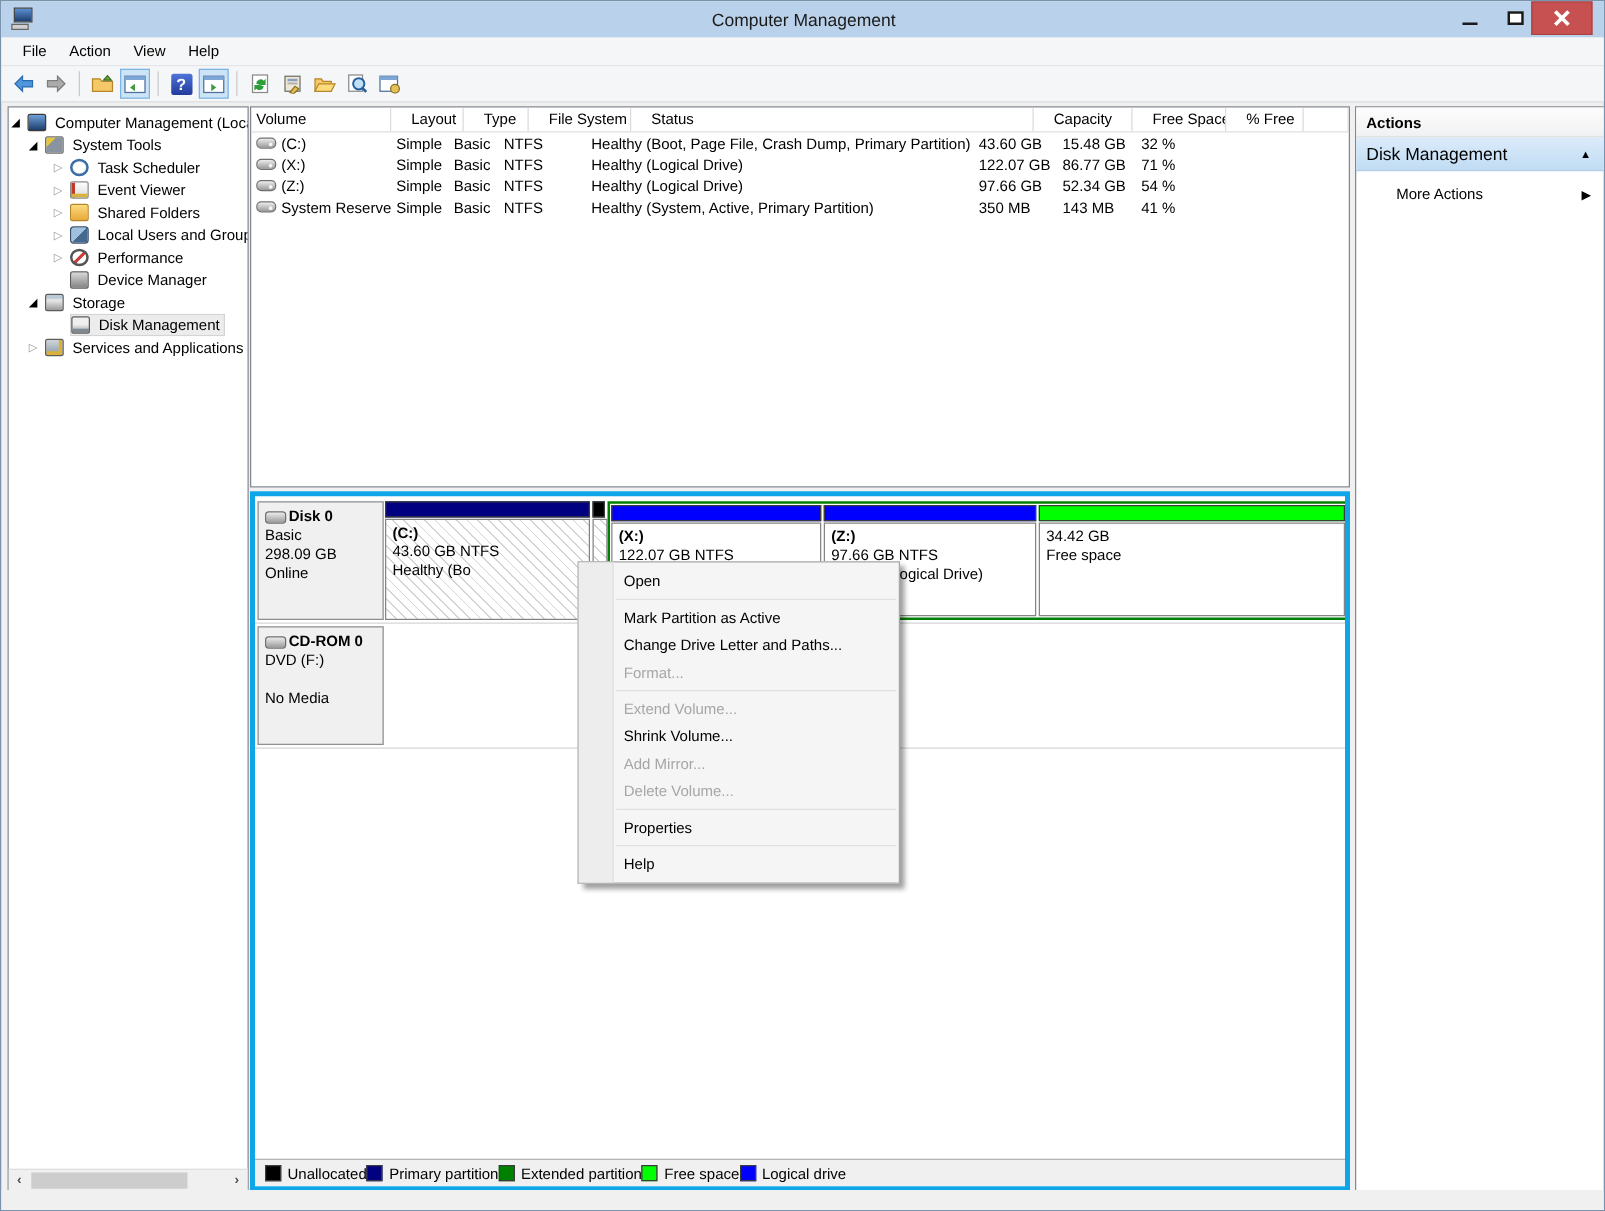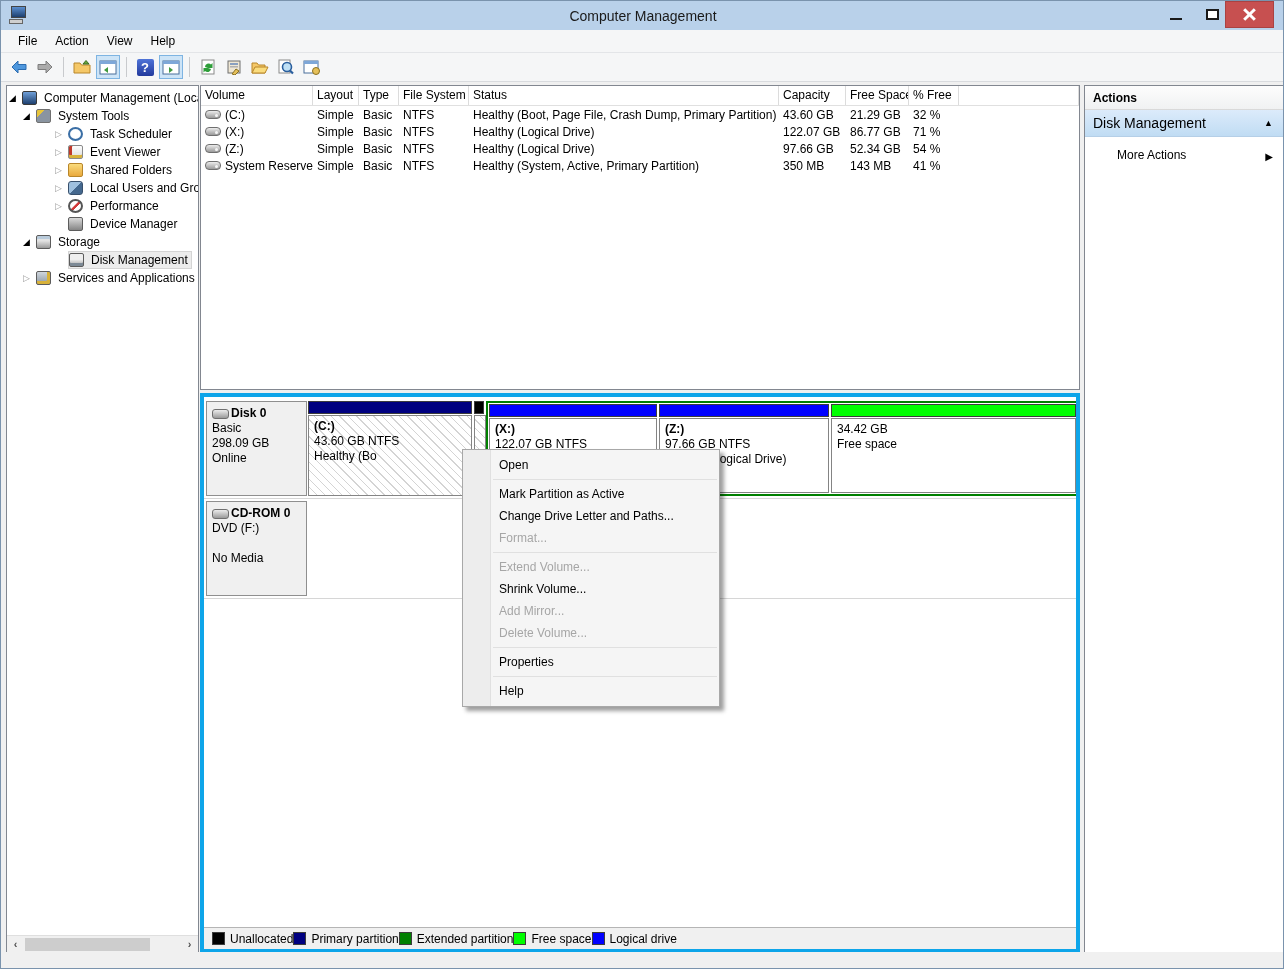--- a/index.html
+++ b/index.html
@@ -47,21 +47,21 @@
     background:#fff; border:1px solid #828790; }
   .center-top { position:absolute; left:199px; top:84px; width:880px; height:305px;
     background:#fff; border:1px solid #828790; overflow:hidden; }
   .disk-pane  { position:absolute; left:199px; top:392px; width:880px; height:560px;
     background:#fff; border:4px solid #0ea5e9; overflow:hidden; }
   .actions-panel { position:absolute; left:1083px; top:84px; width:200px; height:868px;
     background:#fff; border:1px solid #828790; }
   
   .tree { padding-top:3px; }
   .trow { height:18px; display:flex; align-items:center; white-space:nowrap; overflow:hidden; }
-  .lv0 { padding-left:2px; } .lv1 { padding-left:16px; } .lv2 { padding-left:48px; }
+  .lv0 { padding-left:2px; } .lv1 { padding-left:16px; } .lv2 { padding-left:36px; }
   .arrow { width:13px; font-size:9px; flex:none; }
   .arrow.exp::before { content:"◢"; color:#000; }
   .arrow.col::before { content:"▷"; color:#9a9a9a; }
   .ticon { width:15px; height:14px; flex:none; margin-right:4px; border-radius:2px; }
   .tlabel { padding:1px 3px; }
   .selbox { display:flex; align-items:center; background:#ececec; border:1px solid #d4d4d4; }
   .i-computer { background:linear-gradient(#6f9fd8,#1d3f6e); border:1px solid #3a3a3a; }
   .i-tools { background:linear-gradient(135deg,#e8c53a 30%,#8a94a0 32%); border:1px solid #707070; }
   .i-clock { border-radius:50%; background:radial-gradient(#ffffff 55%,#bcd3ea); border:2px solid #3a6ea5; }
   .i-event { background:linear-gradient(#fdfdfd,#dcdcdc); border:1px solid #8a8a8a;
@@ -76,21 +76,21 @@
   
   .hscroll { position:absolute; left:0; bottom:0; width:191px; height:17px; background:#f0f0f0;
     border-top:1px solid #dfdfdf; display:flex; align-items:center; }
   .harrow { width:17px; height:17px; text-align:center; line-height:16px; font-size:11px; color:#505050; }
   .harrow.l::before { content:"‹"; font-weight:bold; }
   .harrow.r::before { content:"›"; font-weight:bold; }
   .hthumb { height:13px; width:125px; background:#cdcdcd; margin-left:1px; }
   .hgap { flex:1; }
   
   .vl-grid { display:grid; grid-template-columns:112px 46px 40px 70px 310px 67px 63px 50px 1fr; }
-  .vl-header { height:20px; border-bottom:1px solid #e0e0e0; }
+  .vl-header { height:20px; border-bottom:1px solid #e0e0e0;gap:12px; }
   .vl-header .hcell { border-right:1px solid #dcdcdc; padding:2px 4px; overflow:hidden; white-space:nowrap; }
   .vl-row { height:17px; }
   .vl-row .cell { padding:1px 4px; overflow:hidden; white-space:nowrap; display:flex; align-items:center; }
   .vicon { width:16px; height:9px; border-radius:4px; flex:none;
     background:linear-gradient(#ececec,#9a9a9a); border:1px solid #6f6f6f; margin-right:4px; position:relative; }
   .vicon::after { content:""; position:absolute; right:2px; top:3px; width:3px; height:3px; background:#f5f5f5; border-radius:50%; }
   
   .disk-row-sep { position:absolute; left:0; width:878px; height:1px; background:#d6d6d6; }
   .dinfo { position:absolute; left:2px; width:101px; height:95px; background:#f0f0f0;
     border:1px solid #8f8f8f; padding:4px 5px; line-height:15px; }
@@ -317,21 +317,21 @@
   <div class="vl-grid vl-row">
     <div class="cell">
         <span class="vicon"></span>
         <span>(C:)</span>
       </div>
     <div class="cell">Simple</div>
     <div class="cell">Basic</div>
     <div class="cell">NTFS</div>
     <div class="cell">Healthy (Boot, Page File, Crash Dump, Primary Partition)</div>
     <div class="cell">43.60 GB</div>
-    <div class="cell">21.29 GB</div>
+    <div class="cell">15.48 GB</div>
     <div class="cell">32 %</div>
     <div class="cell"></div>
   </div>
   <div class="vl-grid vl-row">
     <div class="cell">
         <span class="vicon"></span>
         <span>(X:)</span>
       </div>
     <div class="cell">Simple</div>
     <div class="cell">Basic</div>

